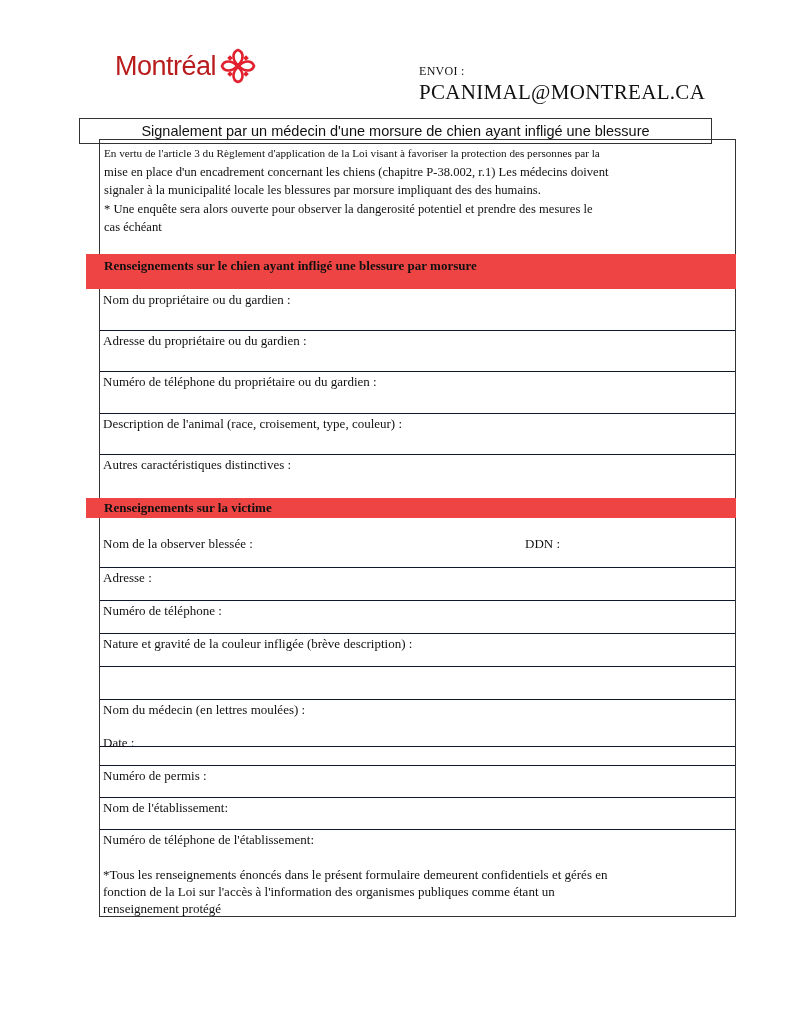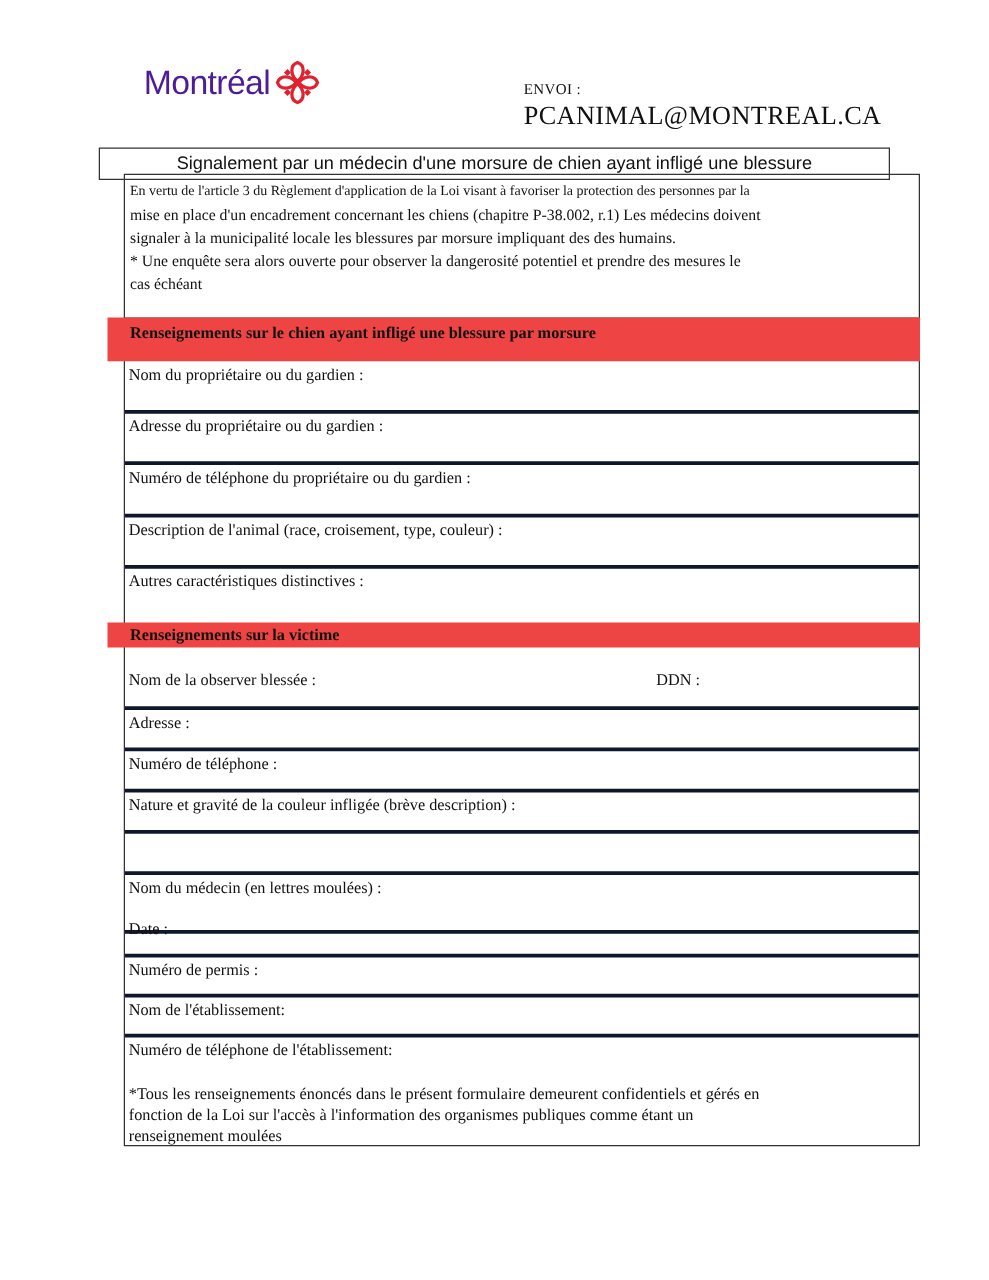--- a/index.html
+++ b/index.html
@@ -1,37 +1,37 @@
 <!DOCTYPE html>
 <html><head>
   <meta charset="utf-8">
   <style>
     html, body { margin: 0; padding: 0; background: #ffffff; }
     body { width: 791px; height: 1024px; position: relative; overflow: hidden; font-family: "DejaVu Serif", serif; color: #111; }
 
     .logo { position: absolute; left: 115px; top: 44px; width: 168px; height: 44px; display: flex; align-items: center; }
-    .logo-text { font-family: "Liberation Sans", sans-serif; font-size: 27px; letter-spacing: -0.5px; color: #4c1d95; }
+    .logo-text { font-family: "Liberation Sans", sans-serif; font-size: 27px; letter-spacing: -0.5px; color: #b91c1c; }
     .logo-mark { width: 40px; height: 40px; margin-left: 2px; }
 
     .envoi-label { position: absolute; left: 419px; top: 64px; font-family: "Liberation Serif", serif; font-size: 12px; letter-spacing: 0.3px; }
     .envoi-email { position: absolute; left: 419px; top: 80px; font-family: "Liberation Serif", serif; font-size: 21px; letter-spacing: 0.3px; }
 
     .title-box { position: absolute; left: 79px; top: 118px; width: 633px; height: 26px; border: 1px solid #333; display: flex; align-items: center; justify-content: center; box-sizing: border-box; }
     .title-box span { font-family: "Liberation Sans", sans-serif; font-weight: normal; font-size: 14.5px; }
 
     .form { position: absolute; left: 77px; top: 139px; width: 637px; height: 778px; border: 1px solid #333; box-sizing: border-box; margin-left: 22px; }
     .intro { position: absolute; left: 0; top: 0; width: 100%; height: 115px; padding: 4px 4px 0 4px; box-sizing: border-box; font-family: "Liberation Serif", serif; font-size: 12.6px; line-height: 18.5px; border-bottom: 1px solid #333; }
     .intro p { margin: 0; }
     .intro .small { font-size: 11.2px; }
 
     .section-header { position: absolute; left: -14px; width: 650px; background: #ef4444; font-family: "Liberation Serif", serif; font-weight: bold; font-size: 13px; padding-left: 18px; box-sizing: border-box; display: flex; align-items: flex-start; }
     .sh1 { top: 114px; height: 35px; padding-top: 4px; }
     .sh2 { top: 358px; height: 20px; padding-top: 2px; }
 
-    .row { position: absolute; left: 0; width: 100%; border-bottom: 3px solid #0f172a; box-sizing: border-box; font-family: "Liberation Serif", serif; font-size: 13px; padding-left: 3px; }
+    .row { position: absolute; left: 0; width: 100%; border-bottom: 1px solid #0f172a; box-sizing: border-box; font-family: "Liberation Serif", serif; font-size: 13px; padding-left: 3px; }
     .row .lbl { position: absolute; top: 3px; left: 3px; }
     .row .lbl2 { position: absolute; top: 3px; left: 425px; }
     .row.last { border-bottom: none; }
 
     .note { position: absolute; left: 3px; top: 726px; width: 620px; font-family: "Liberation Serif", serif; font-size: 13px; line-height: 17px; }
   </style>
 </head>
 <body>
 
 <div class="logo">
@@ -120,15 +120,15 @@
   <div class="row" style="top:657px;height:33px;">
     <span class="lbl">Nom de l'établissement:</span>
   </div>
   <div class="row last" style="top:689px;height:30px;">
     <span class="lbl">Numéro de téléphone de l'établissement:</span>
   </div>
 
   <div class="note">
     <div>*Tous les renseignements énoncés dans le présent formulaire demeurent confidentiels et gérés en</div>
     <div>fonction de la Loi sur l'accès à l'information des organismes publiques comme étant un</div>
-    <div>renseignement moulées</div>
+    <div>renseignement protégé</div>
   </div>
 </div>
 
 </body></html>

